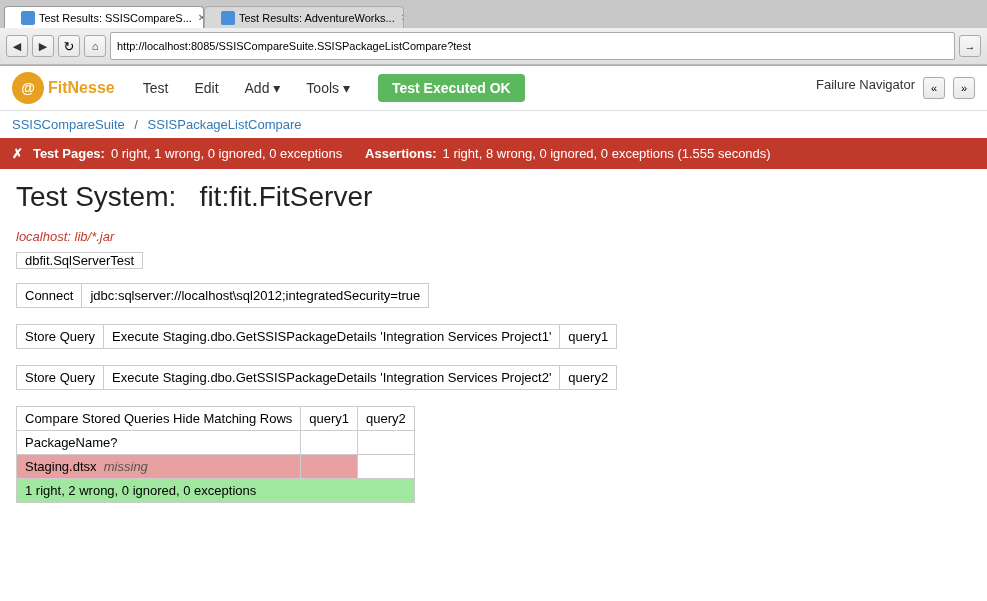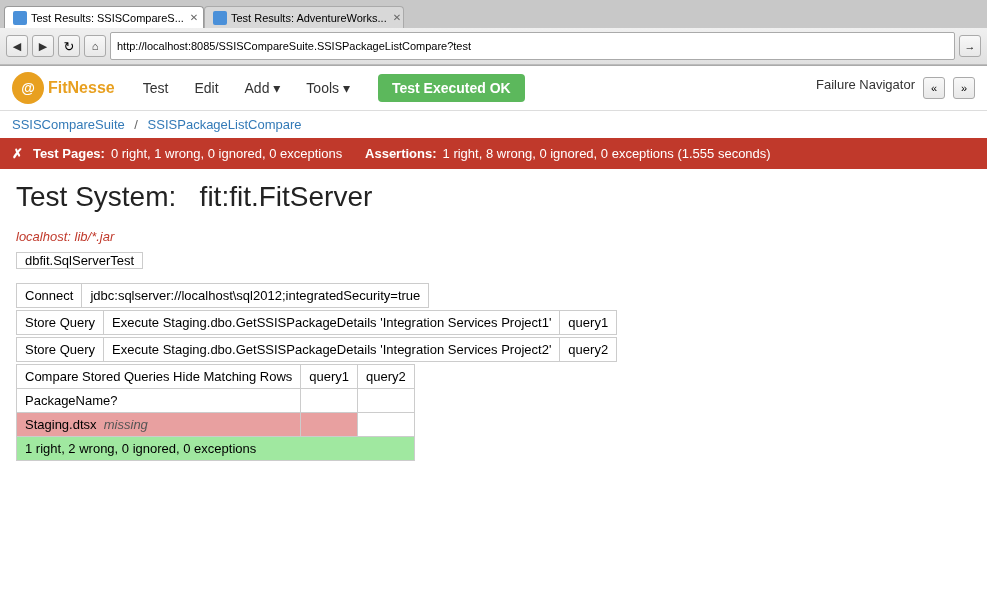--- a/index.html
+++ b/index.html
@@ -13,21 +13,21 @@
     .browser-tabs {
       display: flex;
       align-items: flex-end;
       padding: 4px 4px 0 4px;
       height: 28px;
       background: #c8c8c8;
     }
     .browser-tab {
       display: flex;
       align-items: center;
-      padding: 3px 8px;
+      padding: 3px 16px;
       border: 1px solid #aaa;
       border-bottom: none;
       border-radius: 4px 4px 0 0;
       font-size: 11px;
       max-width: 200px;
       overflow: hidden;
       white-space: nowrap;
       text-overflow: ellipsis;
       cursor: pointer;
       height: 22px;
@@ -220,21 +220,21 @@
     .class-box {
       display: inline-block;
       border: 1px solid #ccc;
       padding: 0 8px;
       font-size: 13px;
       margin-bottom: 14px;
     }
 
     .command-table {
       border-collapse: collapse;
-      margin-bottom: 2px;
+      margin-bottom: 16px;
       text-align: right;
     }
     .command-table td {
       border: 1px solid #ccc;
       padding: 4px 8px;
       font-size: 13px;
       white-space: nowrap;
     }
 
     .result-table {

